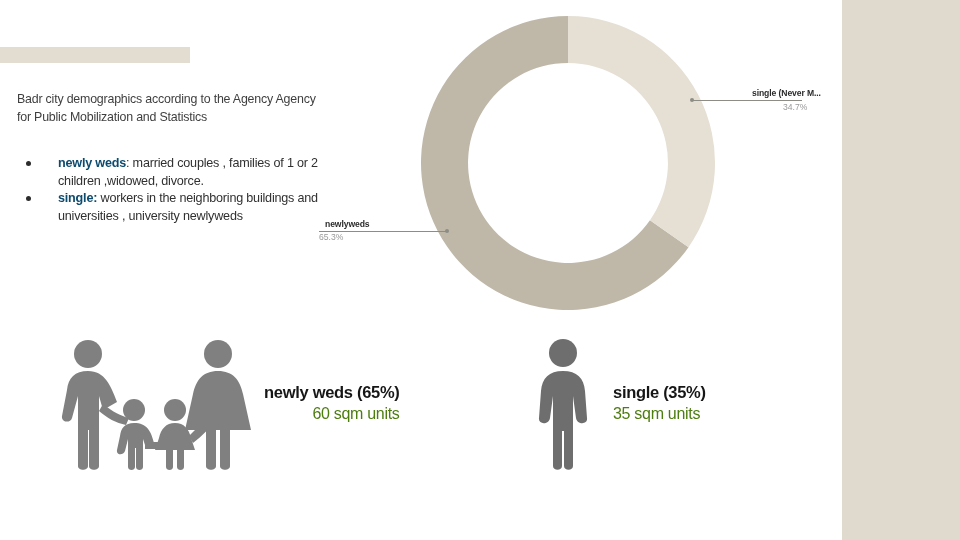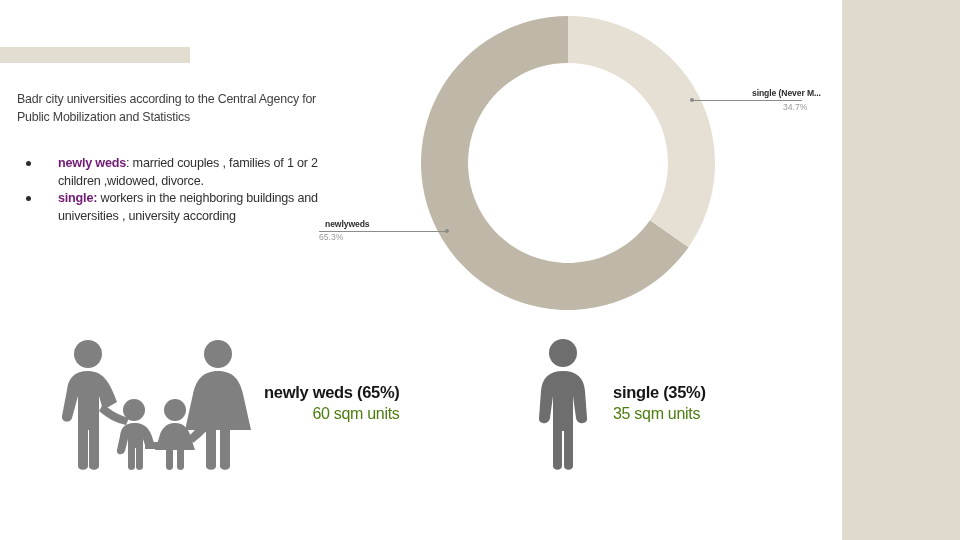--- a/index.html
+++ b/index.html
@@ -74,21 +74,21 @@
     position: absolute;
     left: 6px;
     top: 6px;
     width: 5px;
     height: 5px;
     border-radius: 50%;
     background: #2c2c2c;
   }
   .bullet-term {
     font-weight: bold;
-    color: #701a75;
+    color: #0c4a6e;
   }
 
   
   #donut-chart {
     position: absolute;
     left: 421px;
     top: 16px;
     width: 294px;
     height: 294px;
   }
@@ -215,28 +215,28 @@
     background: #e0dace;
   }
 </style>
 </head>
 <body>
 
 <div id="slide">
 
   <div id="title-accent-bar" style="background: rgb(227, 221, 209);"></div>
 
-  <div id="intro-text">Badr city universities according to the Central Agency for Public Mobilization and Statistics</div>
+  <div id="intro-text">Badr city demographics according to the Agency Agency for Public Mobilization and Statistics</div>
 
   <ul id="bullet-list">
     <li class="bullet-item">
       <span class="bullet-dot"></span><span class="bullet-term">newly weds</span><span>: married couples , families of 1 or 2  children ,widowed, divorce.</span>
     </li>
     <li class="bullet-item">
-      <span class="bullet-dot"></span><span class="bullet-term">single:</span><span>  workers in the neighboring buildings and universities , university according</span>
+      <span class="bullet-dot"></span><span class="bullet-term">single:</span><span>  workers in the neighboring buildings and universities , university newlyweds</span>
     </li>
   </ul>
 
   <div id="donut-chart">
     <svg id="donut-svg" width="294" height="294" viewBox="0 0 294 294">
       <path id="slice-0" d="M 267.53296007084145 231.14752246240488 A 147 147 0 1 1 146.99999999999997 0 L 146.99999999999997 47.03999999999999 A 99.96000000000001 99.96000000000001 0 1 0 228.96241284817222 204.22031527443534 Z" fill="#bfb8a9"></path>
       <path id="slice-1" d="M 147 0 A 147 147 0 0 1 267.53296007084145 231.14752246240488 L 228.96241284817222 204.22031527443534 A 99.96000000000001 99.96000000000001 0 0 0 147 47.03999999999999 Z" fill="#e5dfd4"></path>
     </svg>
   </div>
 

